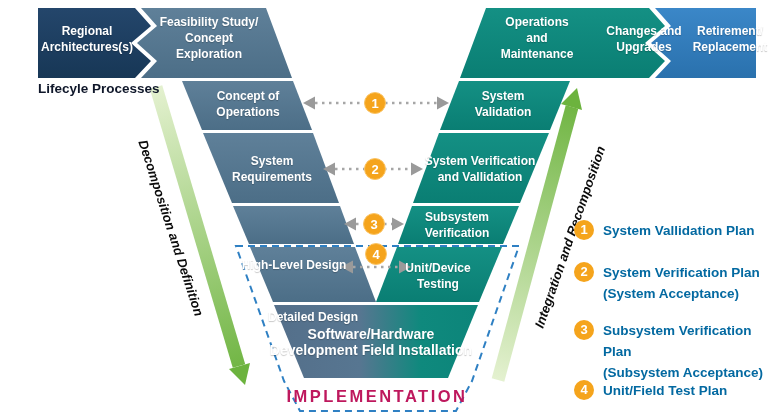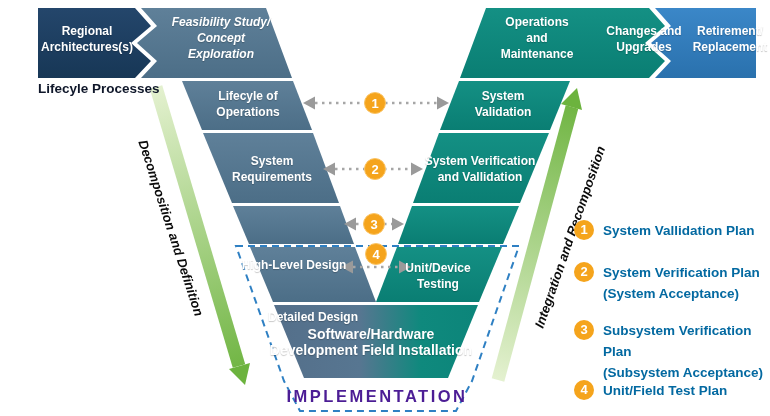--- a/index.html
+++ b/index.html
@@ -14,21 +14,21 @@
     text-align:center;white-space:pre-line;
     text-shadow:0 1px 1px rgba(0,0,0,.22);
   }
   .lbl.nowrap{white-space:nowrap;margin-top:41px;}
   .lifecycle{
     position:absolute;left:38px;top:81px;transform:none;
     color:#0f172a;font-weight:bold;font-size:13.5px;white-space:nowrap;text-shadow:none;
   }
   .implementation{
     position:absolute;transform:translate(-50%,-50%);
-    color:#4c1d95;font-weight:bold;font-size:16.5px;letter-spacing:2.5px;
+    color:#be185d;font-weight:bold;font-size:16.5px;letter-spacing:2.5px;
     white-space:nowrap;text-shadow:none;
   }
   .rotlbl{
     position:absolute;color:#0b0b0b;font-weight:bold;font-style:italic;
     font-size:13px;white-space:nowrap;text-shadow:none;
   }
   .rot-left{transform:translate(-50%,-50%) rotate(72deg);}
   .rot-right{transform:translate(-50%,-50%) rotate(-71deg);}
   .legend{position:absolute;left:574px;top:0;width:196px;height:416px;}
   .legend-item{position:absolute;display:flex;align-items:flex-start;gap:9px;}
@@ -129,43 +129,45 @@
       <text x="375" y="173.5" text-anchor="middle" font-size="13" font-weight="bold" fill="#ffffff">2</text>
       <circle cx="374" cy="224" r="10.5" fill="#f5a41c" stroke="#fbc566" stroke-width="1"></circle>
       <text x="374" y="228.5" text-anchor="middle" font-size="13" font-weight="bold" fill="#ffffff">3</text>
       <circle cx="376" cy="254" r="10.5" fill="#f5a41c" stroke="#fbc566" stroke-width="1"></circle>
       <text x="376" y="258.5" text-anchor="middle" font-size="13" font-weight="bold" fill="#ffffff">4</text>
     </g>
   </svg>
 
   <div class="lbl" style="left:87px;top:39px;width:120px;">Regional
 Architectures(s)</div>
-  <div class="lbl" style="left:221px;top:38px;width:130px;font-style:italic;">Feasibility Study/
+  <div class="lbl" style="left:209px;top:38px;width:130px;">Feasibility Study/
 Concept
 Exploration</div>
   <div class="lbl" style="left:537px;top:38px;width:120px;">Operations
 and
 Maintenance</div>
   <div class="lbl" style="left:644px;top:39px;width:100px;">Changes and
 Upgrades</div>
   <div class="lbl" style="left:730px;top:39px;width:100px;">Retirement/
 Replacement</div>
   <div class="lifecycle">Lifecyle Processes</div>
 
-  <div class="lbl" style="left:248px;top:104px;width:110px;">Lifecyle of
+  <div class="lbl" style="left:248px;top:104px;width:110px;">Concept of
 Operations</div>
   <div class="lbl" style="left:272px;top:169px;width:110px;">System
 Requirements</div>
   <div class="lbl nowrap" style="left:294px;top:224px;">High-Level Design</div>
   <div class="lbl nowrap" style="left:313px;top:276px;">Detailed Design</div>
 
   <div class="lbl" style="left:503px;top:104px;width:110px;">System
 Validation</div>
   <div class="lbl" style="left:480px;top:169px;width:140px;">System Verification
 and Vallidation</div>
+  <div class="lbl" style="left:457px;top:225px;width:110px;">Subsystem
+Verification</div>
   <div class="lbl" style="left:438px;top:276px;width:110px;">Unit/Device
 Testing</div>
 
   <div class="lbl" style="left:371px;top:342px;width:230px;font-size:14px;">Software/Hardware
 Development Field Installation</div>
   <div class="implementation" style="left:377px;top:396px;">IMPLEMENTATION</div>
 
   <div class="rotlbl rot-left" style="left:171px;top:228px;">Decomposition and Definition</div>
   <div class="rotlbl rot-right" style="left:570px;top:237px;">Integration and Recomposition</div>
 

